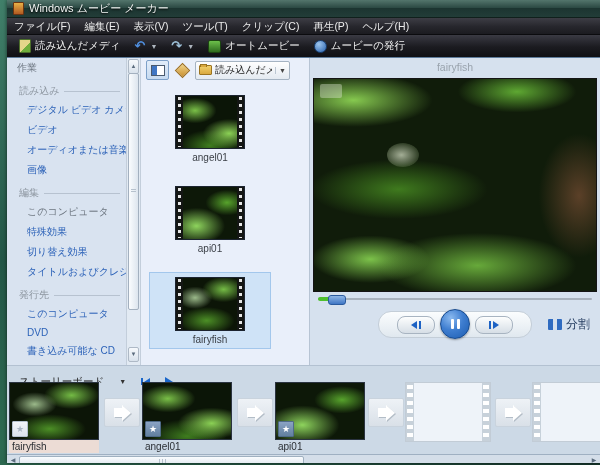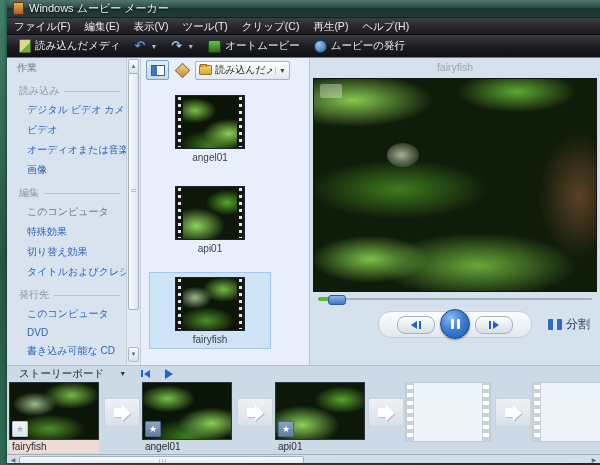--- a/index.html
+++ b/index.html
@@ -114,21 +114,21 @@
   .bar-v{width:2px;height:8px;background:#1d62c4;}
   .pause-btn{width:28px;height:28px;border-radius:50%;margin-top:-2px;
     background:radial-gradient(circle at 35% 28%,#8ab9ef 0%,#3f7ed0 45%,#1b5cb0 100%);
     border:1px solid #174a8e;display:flex;align-items:center;justify-content:center;gap:3px;box-shadow:0 1px 2px rgba(0,0,0,.35);}
   .pause-btn .pb{width:3px;height:10px;background:#fff;border-radius:1px;}
   .split-btn{position:absolute;right:10px;top:9px;display:flex;align-items:center;gap:4px;}
   .ico-split{width:14px;height:11px;background:linear-gradient(to right,#2f6bc0 0 5px,transparent 5px 9px,#2f6bc0 9px 14px);border-radius:1px;}
   .split-btn .lbl{font-size:12px;color:#223a5e;}
   
   .storyboard{height:88px;background:#ccd9e6;border-top:1px solid #b3c1d1;position:relative;}
-  .sb-head{height:15px;display:flex;align-items:center;gap:15px;padding-left:12px;font-size:10.5px;color:#1c1c1c;}
+  .sb-head{height:15px;display:flex;align-items:center;gap:15px;padding-left:12px;font-size:10.5px;color:#1c1c1c;margin-top:8px;}
   .sb-caret{font-size:7px;color:#333;}
   .sb-rew{display:flex;align-items:center;gap:1px;}
   .sb-rew .bar-v{background:#1a66c9;height:7px;}
   .sb-rew .tri-l{border-right-color:#1a66c9;}
   .sb-play{width:0;height:0;border-top:5px solid transparent;border-bottom:5px solid transparent;border-left:8px solid #1a66c9;}
   .sb-strip{position:absolute;left:0;right:0;top:16px;height:61px;}
   .sb-clip{position:absolute;top:0;width:90px;}
   .sb-thumb{height:58px;border:1px solid #2a3340;position:relative;box-sizing:border-box;}
   .star-badge{position:absolute;left:2px;bottom:2px;width:14px;height:14px;display:flex;align-items:center;justify-content:center;
     font-size:9px;border-radius:1px;}

